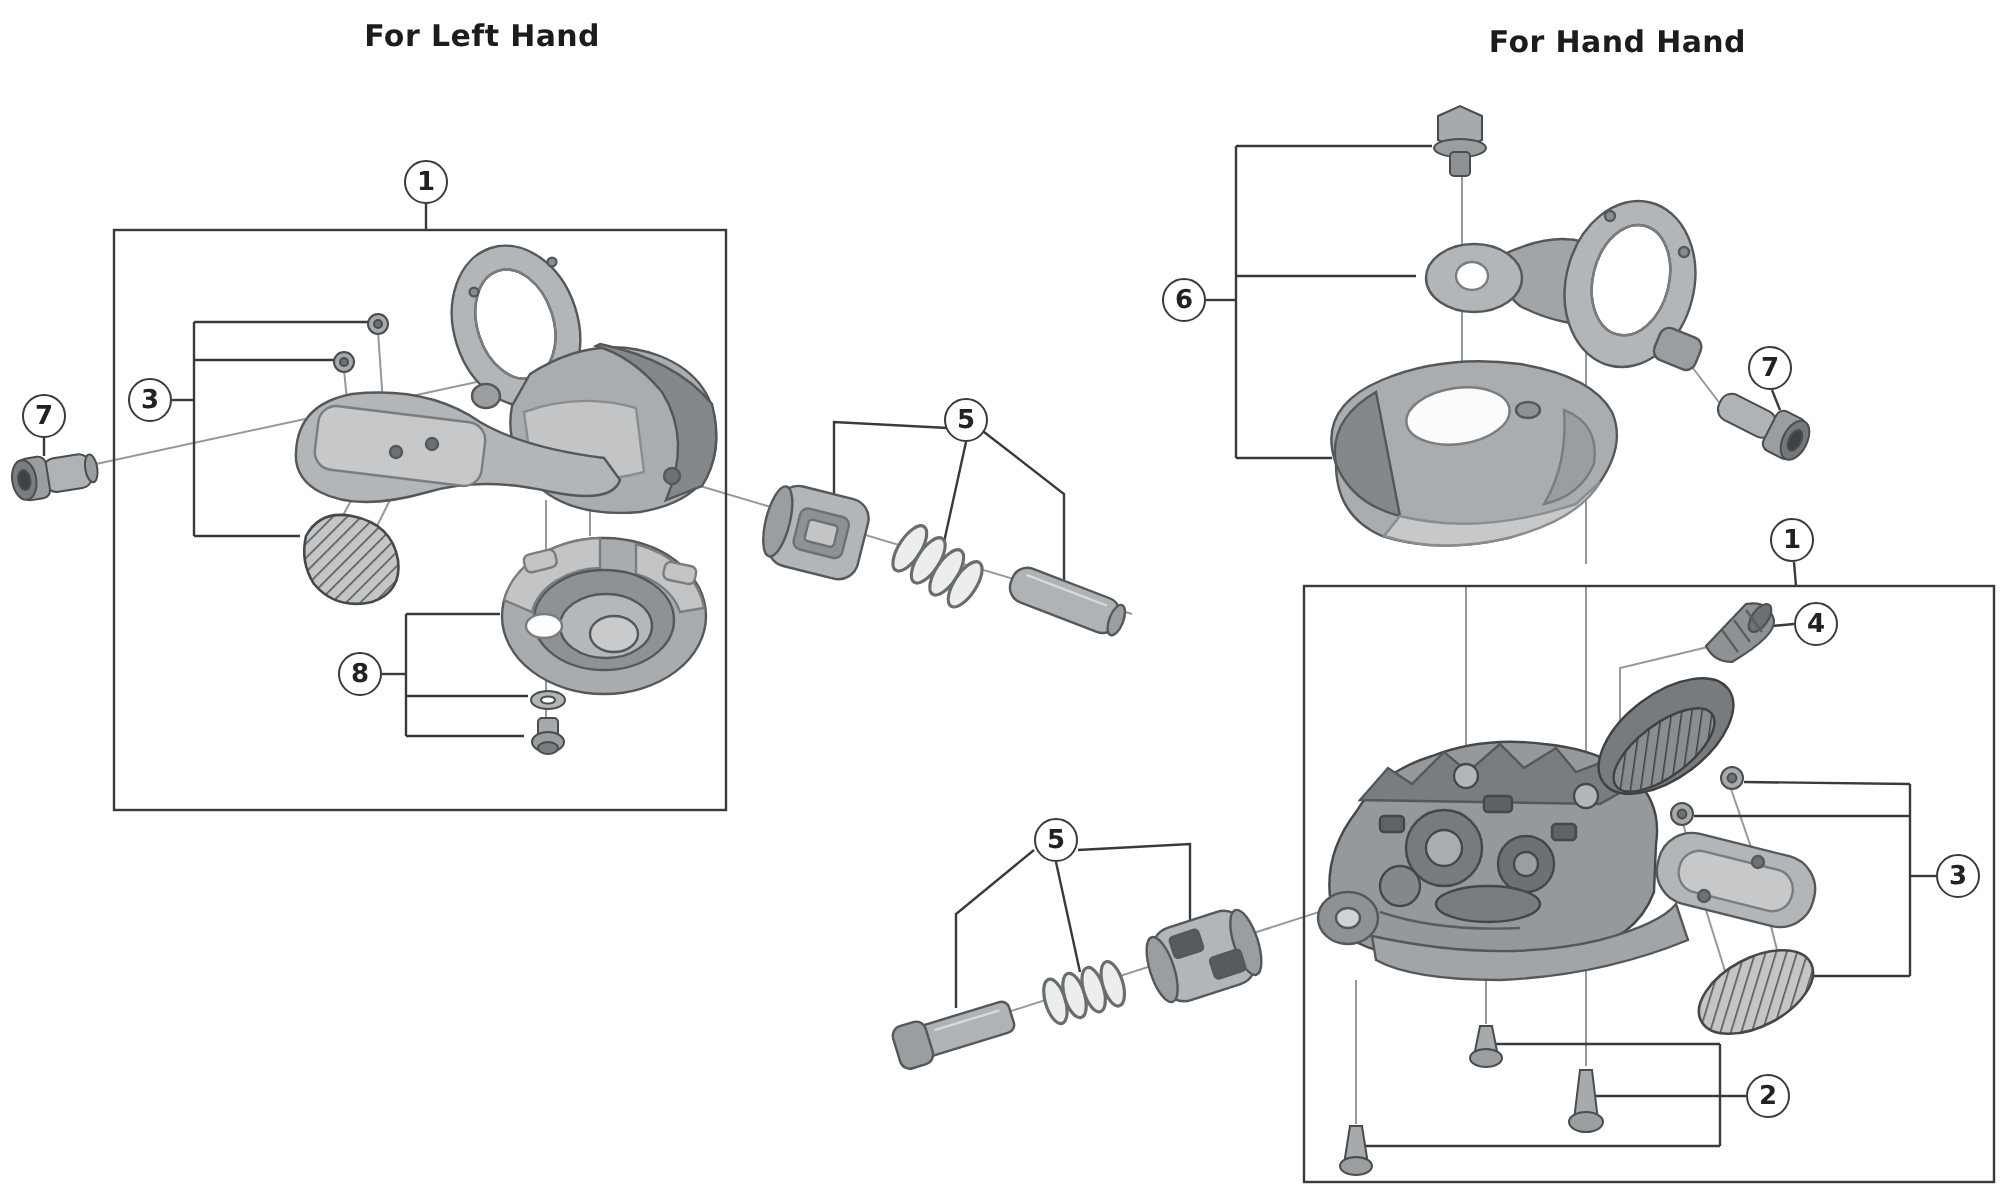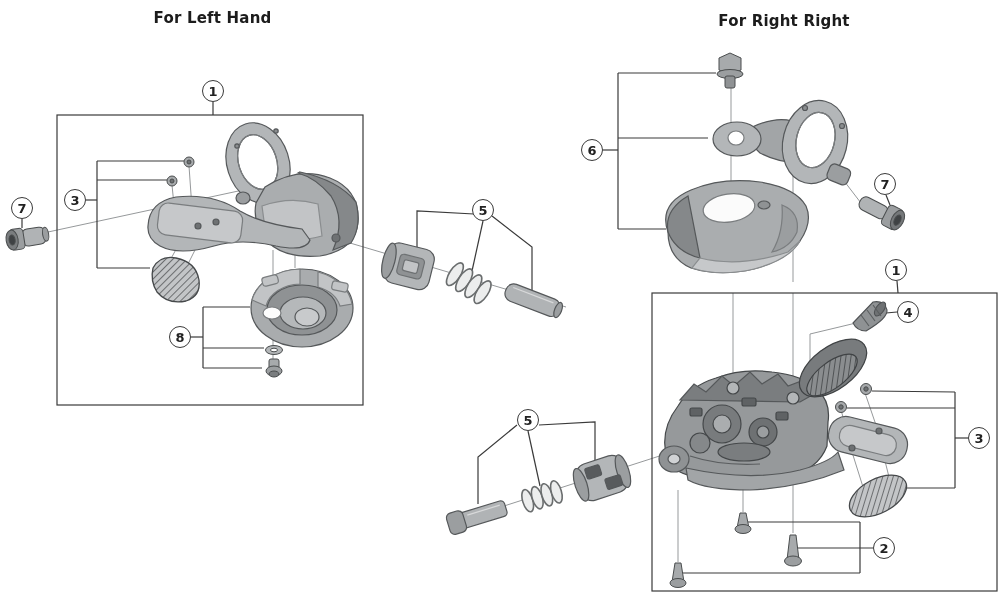--- a/index.html
+++ b/index.html
@@ -4,21 +4,21 @@
 <style>
   html,body{margin:0;padding:0;}
   body{
     width:1000px;height:600px;background:#ffffff;
     font-family:"DejaVu Sans","Liberation Sans",sans-serif;
     position:relative;overflow:hidden;
   }
   .stage{position:absolute;inset:0;width:1000px;height:600px;}
   .title{
     position:absolute;font-size:15px;font-weight:bold;color:#1c1c1c;
-    text-align:center;letter-spacing:.2px;
+    text-align:right;letter-spacing:.2px;
   }
   .title-left{left:125px;top:9px;width:175px;}
   .title-right{left:695px;top:12px;width:178px;}
   .callout{
     position:absolute;width:22px;height:22px;border:1.4px solid #3a3a3a;
     border-radius:50%;background:#ffffff;color:#222;
     font-size:13px;font-weight:bold;line-height:22px;text-align:center;
     box-sizing:border-box;
   }
   svg{position:absolute;left:0;top:0;}
@@ -302,21 +302,21 @@
     <path d="M740,513 L746,513 L749,528 L737,528 Z" fill="#a7aaac"></path>
     <ellipse cx="743" cy="529" rx="8" ry="4.5" fill="#9b9ea0"></ellipse>
     <path d="M790,535 L796,535 L799,560 L787,560 Z" fill="#a7aaac"></path>
     <ellipse cx="793" cy="561" rx="8.5" ry="5" fill="#9b9ea0"></ellipse>
     <path d="M675,563 L681,563 L684,582 L672,582 Z" fill="#a7aaac"></path>
     <ellipse cx="678" cy="583" rx="8" ry="4.5" fill="#9b9ea0"></ellipse>
   </g>
 </svg>
 
 <div class="title title-left">For Left Hand</div>
-<div class="title title-right">For Right Right</div>
+<div class="title title-right">For Hand Hand</div>
 
 <div class="callout" style="left:202px;top:80px">1</div>
 <div class="callout" style="left:64px;top:189px">3</div>
 <div class="callout" style="left:11px;top:197px">7</div>
 <div class="callout" style="left:169px;top:326px">8</div>
 <div class="callout" style="left:472px;top:199px">5</div>
 
 <div class="callout" style="left:581px;top:139px">6</div>
 <div class="callout" style="left:874px;top:173px">7</div>
 <div class="callout" style="left:885px;top:259px">1</div>

